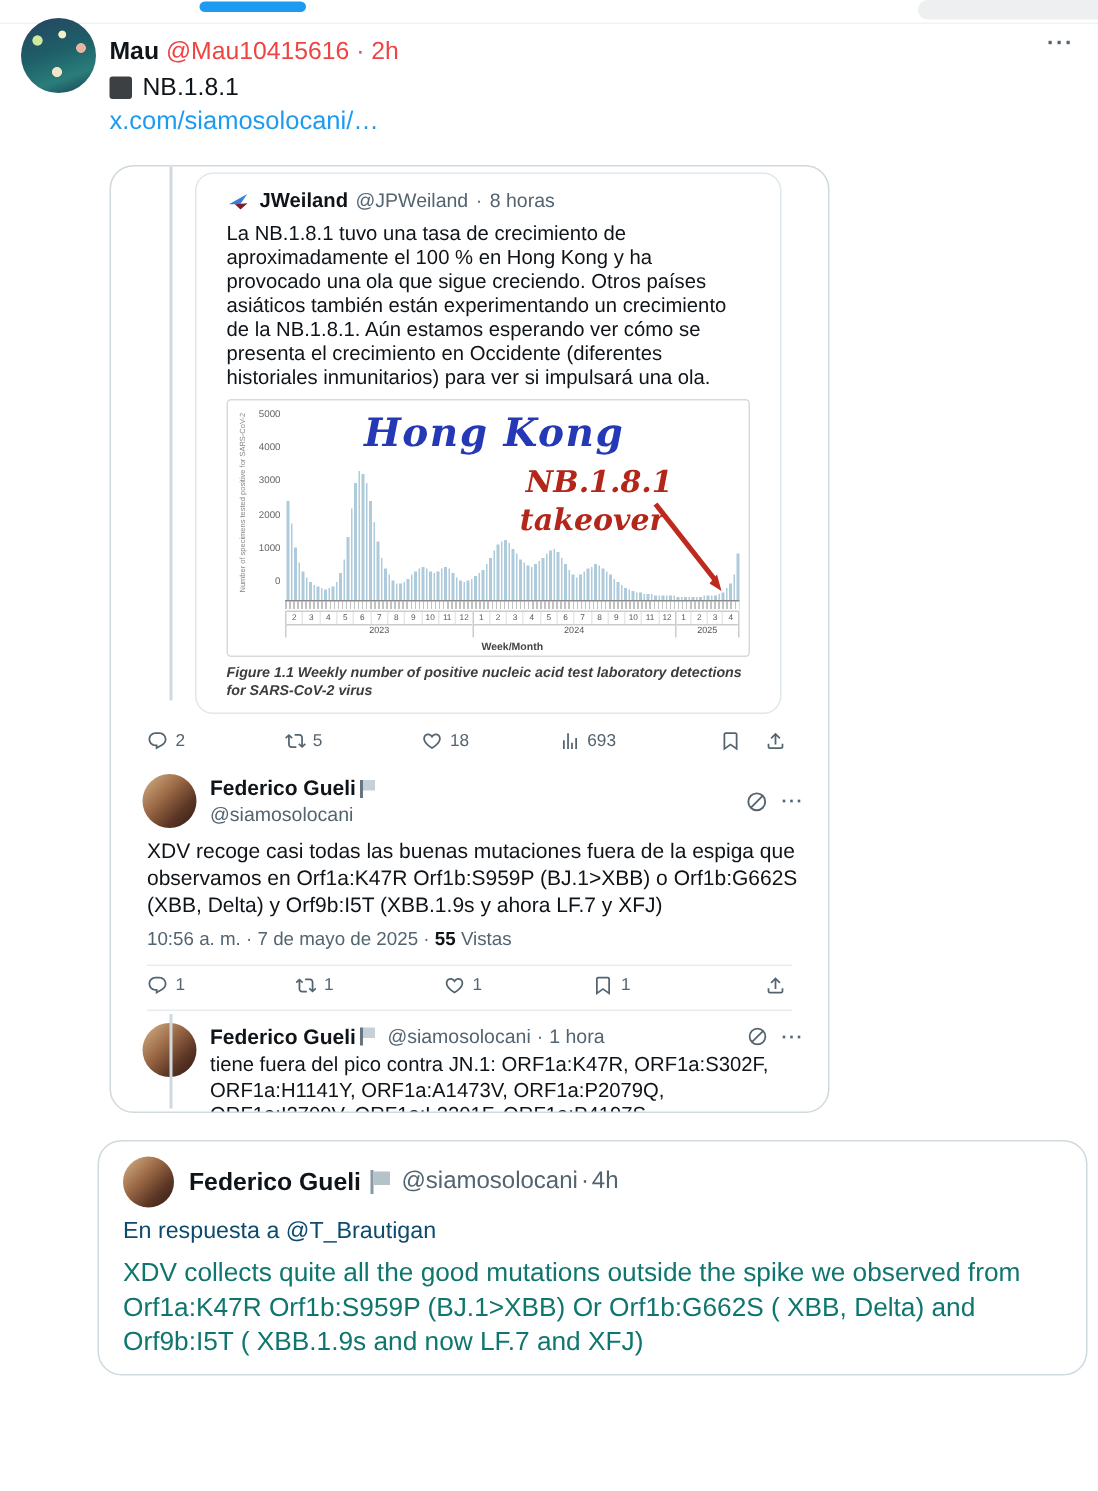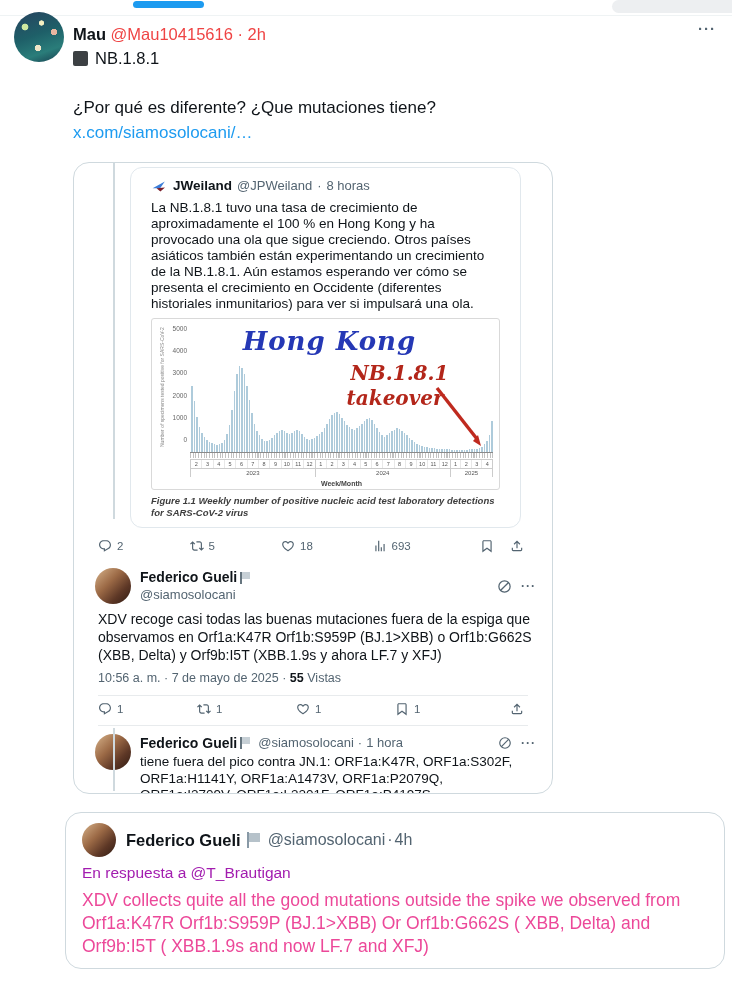--- a/index.html
+++ b/index.html
@@ -102,22 +102,22 @@
     margin:0 4px 0 6px;vertical-align:-2px;}
   .flaglg::after{content:"";position:absolute;left:0;top:1px;width:11px;height:9px;background:#b6c2ca;}
   
   .quote-card{position:relative;margin:18px 0 0 -8px;width:660px;height:157px;border:1px solid #cfd9de;
     border-radius:16px;box-sizing:border-box;padding:10px 16px;overflow:hidden;}
   .qt-head{display:flex;align-items:center;}
   .avatar-qt{width:34px;height:34px;border-radius:50%;flex:0 0 34px;
     background:linear-gradient(135deg,#d8b48c 0%,#9c6a46 40%,#5d3726 70%,#2f1b12 100%);}
   .qt-name{font-size:16.5px;font-weight:bold;margin-left:10px;}
   .qt-handle{font-size:16px;color:#536471;margin-left:2px;}
-  .qt-reply{margin-top:6px;font-size:15.5px;color:#a21caf;line-height:20px;}
-  .qt-body{margin-top:6px;font-size:17.5px;line-height:23px;color:#ec4899;}
+  .qt-reply{margin-top:6px;font-size:15.5px;color:#0c4a6e;line-height:20px;}
+  .qt-body{margin-top:6px;font-size:17.5px;line-height:23px;color:#0f766e;}
 </style>
 </head>
 <body>
 
 <div class="page">
 
   <div class="top-strip">
     <div class="top-blue-bar"></div>
     <div class="top-gray-pill"></div>
   </div>
@@ -131,21 +131,20 @@
       <span class="name-main">Mau</span>
       <span class="gray">@Mau10415616</span>
       <span class="gray">·</span>
       <span class="gray">2h</span>
     </div>
     <div class="head-line2">
       <span class="sq-emoji"></span>
       <span>NB.1.8.1</span>
     </div>
 
-    <div class="body-main">¿Por qué es diferente? ¿Que mutaciones tiene?</div>
     <div class="link-line"><span class="link">x.com/siamosolocani/…</span></div>
 
     <div class="media-card">
       <div class="thread-seg seg1"></div>
       <div class="thread-seg seg2"></div>
 
       <div class="q-card">
         <div class="q-head">
           <svg viewBox="0 0 16 16" width="17" height="17">
             <path d="M1.5 9.6 L13 3.2 L8.6 9.6 Z" fill="#3b7dd8"></path>

